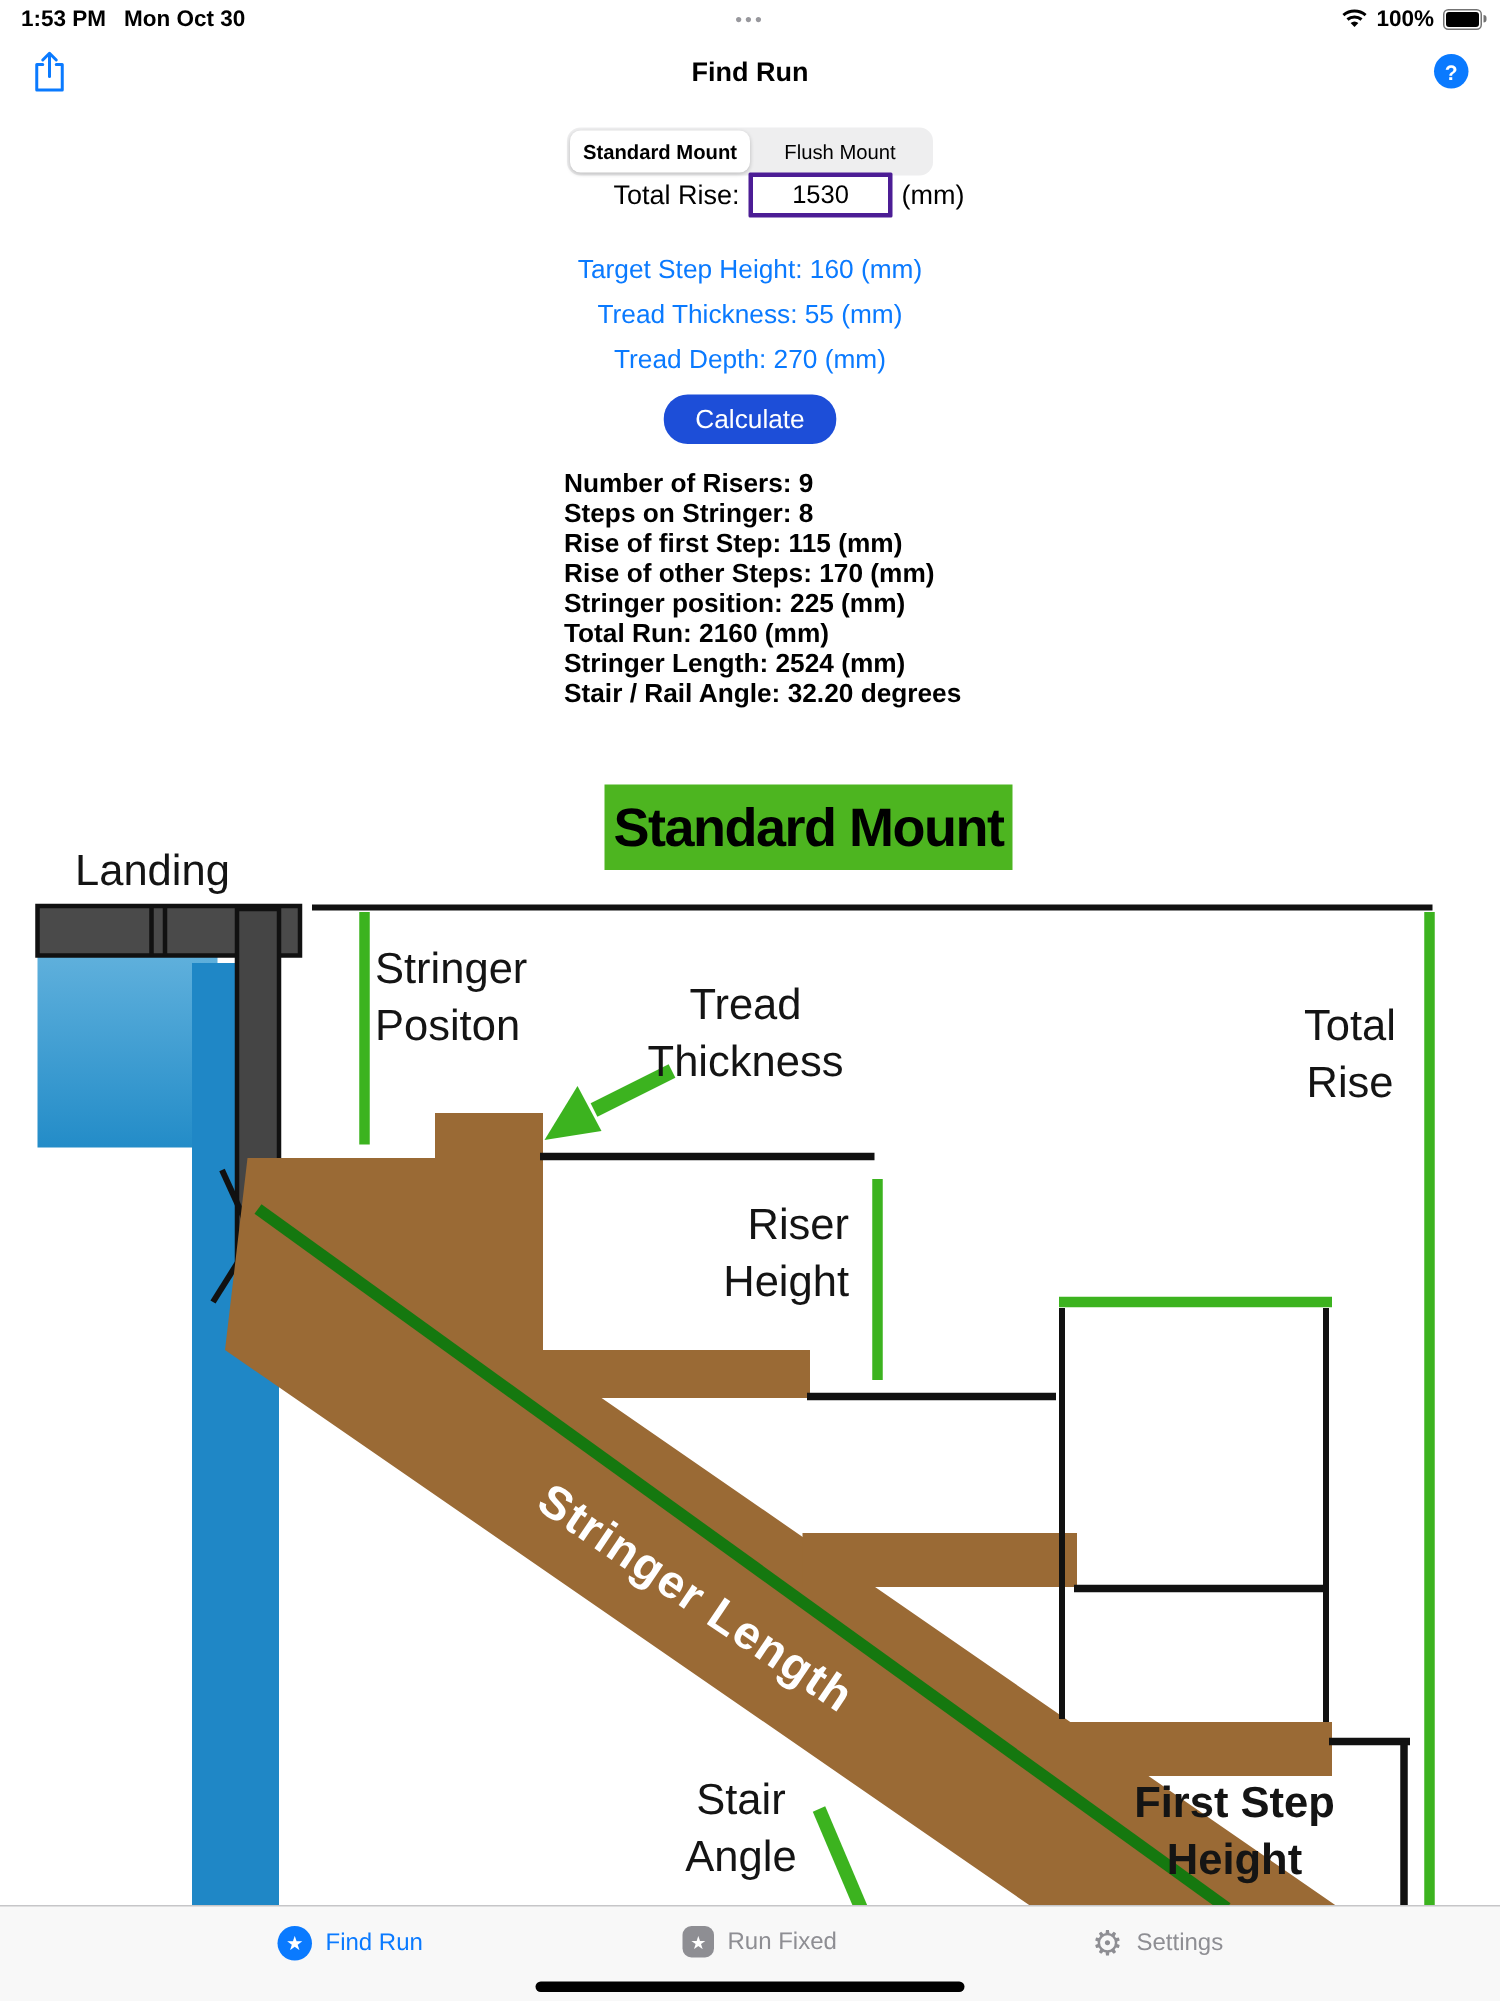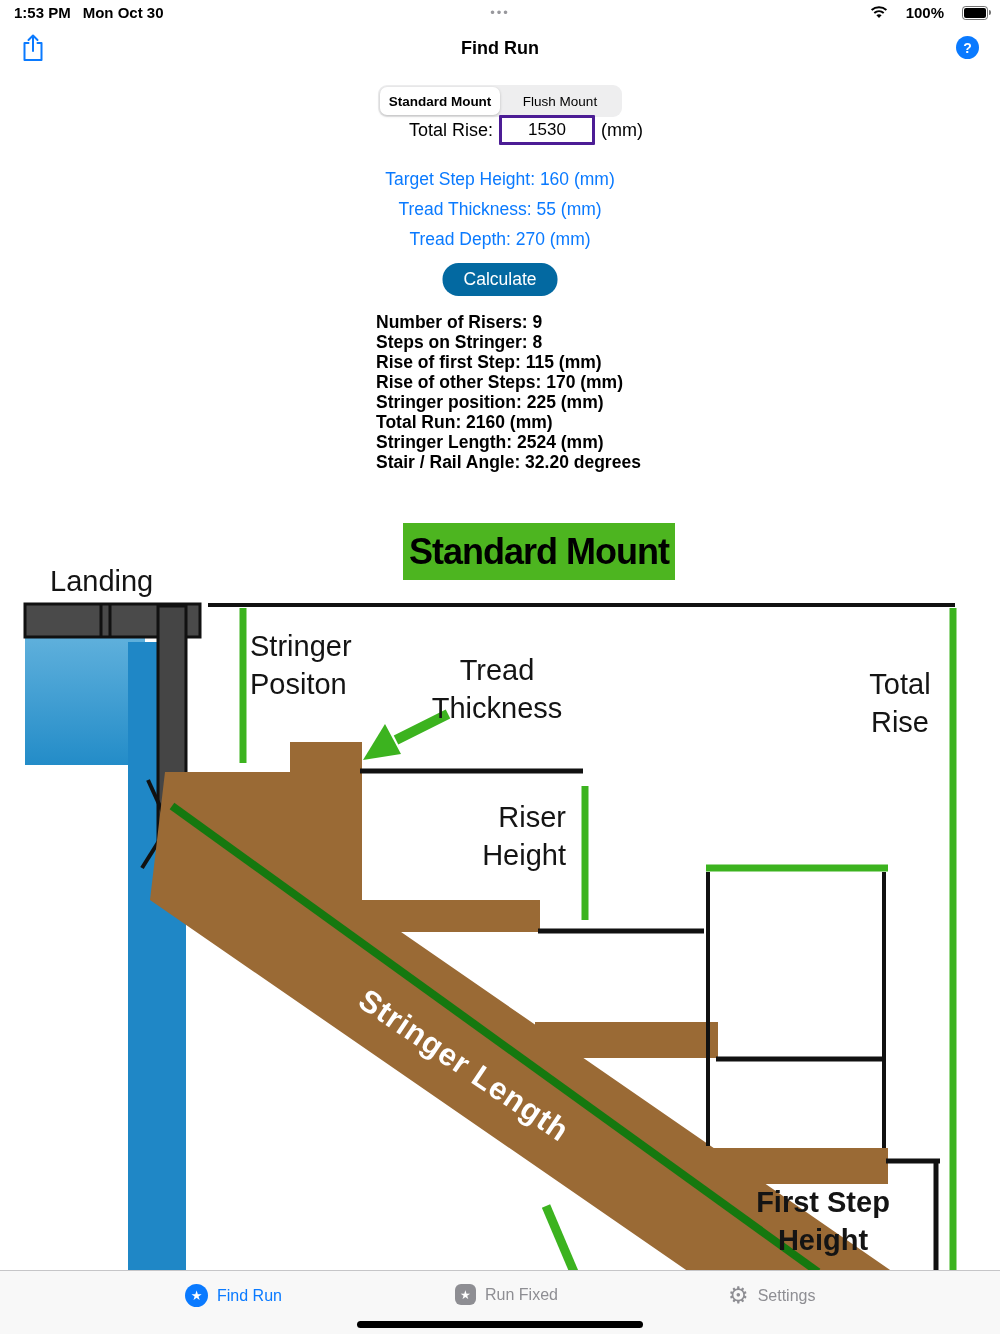--- a/index.html
+++ b/index.html
@@ -4,21 +4,21 @@
 <style>
   html,body{margin:0;padding:0;background:#fff;}
   .screen{position:relative;width:1000px;height:1334px;background:#fff;overflow:hidden;
           font-family:"Liberation Sans","DejaVu Sans",sans-serif;color:#000;}
   .abs{position:absolute;}
 
   
   .sb-left{left:14px;top:4px;font-size:15px;font-weight:600;}
   .sb-left .date{margin-left:12px;}
   .sb-dots{left:0;top:5px;width:100%;text-align:center;color:#98989d;font-size:13px;letter-spacing:2px;}
-  .sb-right{right:12px;top:4px;display:flex;align-items:center;gap:18px;font-size:15px;font-weight:600;}
+  .sb-right{right:12px;top:4px;display:flex;align-items:center;gap:6px;font-size:15px;font-weight:600;}
   .batt{width:24px;height:12px;border:1px solid rgba(0,0,0,.55);border-radius:3.5px;position:relative;}
   .batt .fill{position:absolute;left:1px;top:1px;right:1px;bottom:1px;background:#000;border-radius:2px;}
   .batt .nub{position:absolute;right:-4px;top:3px;width:2.5px;height:5px;background:rgba(0,0,0,.55);border-radius:0 2px 2px 0;}
 
   
   .share-btn{left:20px;top:33px;width:26px;height:30px;cursor:pointer;}
   .nav-title{left:0;top:38px;width:100%;text-align:center;font-size:18px;font-weight:700;}
   .help-btn{right:21px;top:36px;width:23px;height:23px;border-radius:50%;background:#0a7aff;color:#fff;
             font-weight:700;font-size:14px;display:flex;align-items:center;justify-content:center;cursor:pointer;}
 
@@ -26,21 +26,21 @@
   .segmented{left:378px;top:85px;width:244px;height:32px;display:flex;background:#eeeeef;border-radius:9px;
              padding:2px;box-sizing:border-box;}
   .seg-opt{flex:1;display:flex;align-items:center;justify-content:center;font-size:13.5px;border-radius:7px;cursor:pointer;}
   .seg-opt.selected{background:#fff;font-weight:600;box-shadow:0 1px 3px rgba(0,0,0,.22);}
 
   
   .input-row{left:0;top:115px;width:100%;display:flex;justify-content:center;align-items:center;gap:6px;font-size:18px;margin-left:26px;}
   .rise-input{width:88px;height:22px;border:3px solid #4c1d95;text-align:center;font-size:17px;
               font-family:inherit;padding:1px;border-radius:1px;}
   .param-link{left:0;width:100%;text-align:center;color:#0a7aff;font-size:17.5px;cursor:pointer;}
-  .calc-btn{left:50%;top:263px;transform:translateX(-50%);background:#0369a1;color:#fff;border:none;
+  .calc-btn{left:50%;top:263px;transform:translateX(-50%);background:#1d4ed8;color:#fff;border:none;
             border-radius:16px;font-size:17.5px;padding:6px 21px;font-family:inherit;cursor:pointer;}
   .results{left:376px;top:312px;font-size:17.5px;font-weight:700;line-height:20px;}
 
   
   .diagram-title{left:403px;top:523px;width:272px;height:57px;background:#4db520;color:#000;font-weight:700;
                  font-size:36px;letter-spacing:-1px;display:flex;align-items:center;justify-content:center;}
   .dlabel{font-size:29px;color:#141414;white-space:pre-line;line-height:1.3;}
   .lbl-landing{left:50px;top:563px;}
   .lbl-stringer-pos{left:250px;top:628px;}
   .lbl-tread-thick{left:412px;top:652px;width:170px;text-align:center;}
@@ -178,20 +178,22 @@
   <div class="abs dlabel lbl-landing">Landing</div>
   <div class="abs dlabel lbl-stringer-pos">Stringer
 Positon</div>
   <div class="abs dlabel lbl-total-rise">Total
 Rise</div>
   <div class="abs dlabel lbl-tread-thick">Tread
 Thickness</div>
   <div class="abs dlabel lbl-riser-height">Riser
 Height</div>
   <div class="abs lbl-stringer-len">Stringer Length</div>
+  <div class="abs dlabel lbl-stair-angle">Stair
+Angle</div>
   <div class="abs dlabel lbl-first-step">First Step
 Height</div>
 
   <div class="abs tab-bar">
     <div class="tab-item tab-find active">
       <span class="icon-star-circle">★</span>
       <span>Find Run</span>
     </div>
     <div class="tab-item tab-fixed">
       <span class="icon-star-square">★</span>

